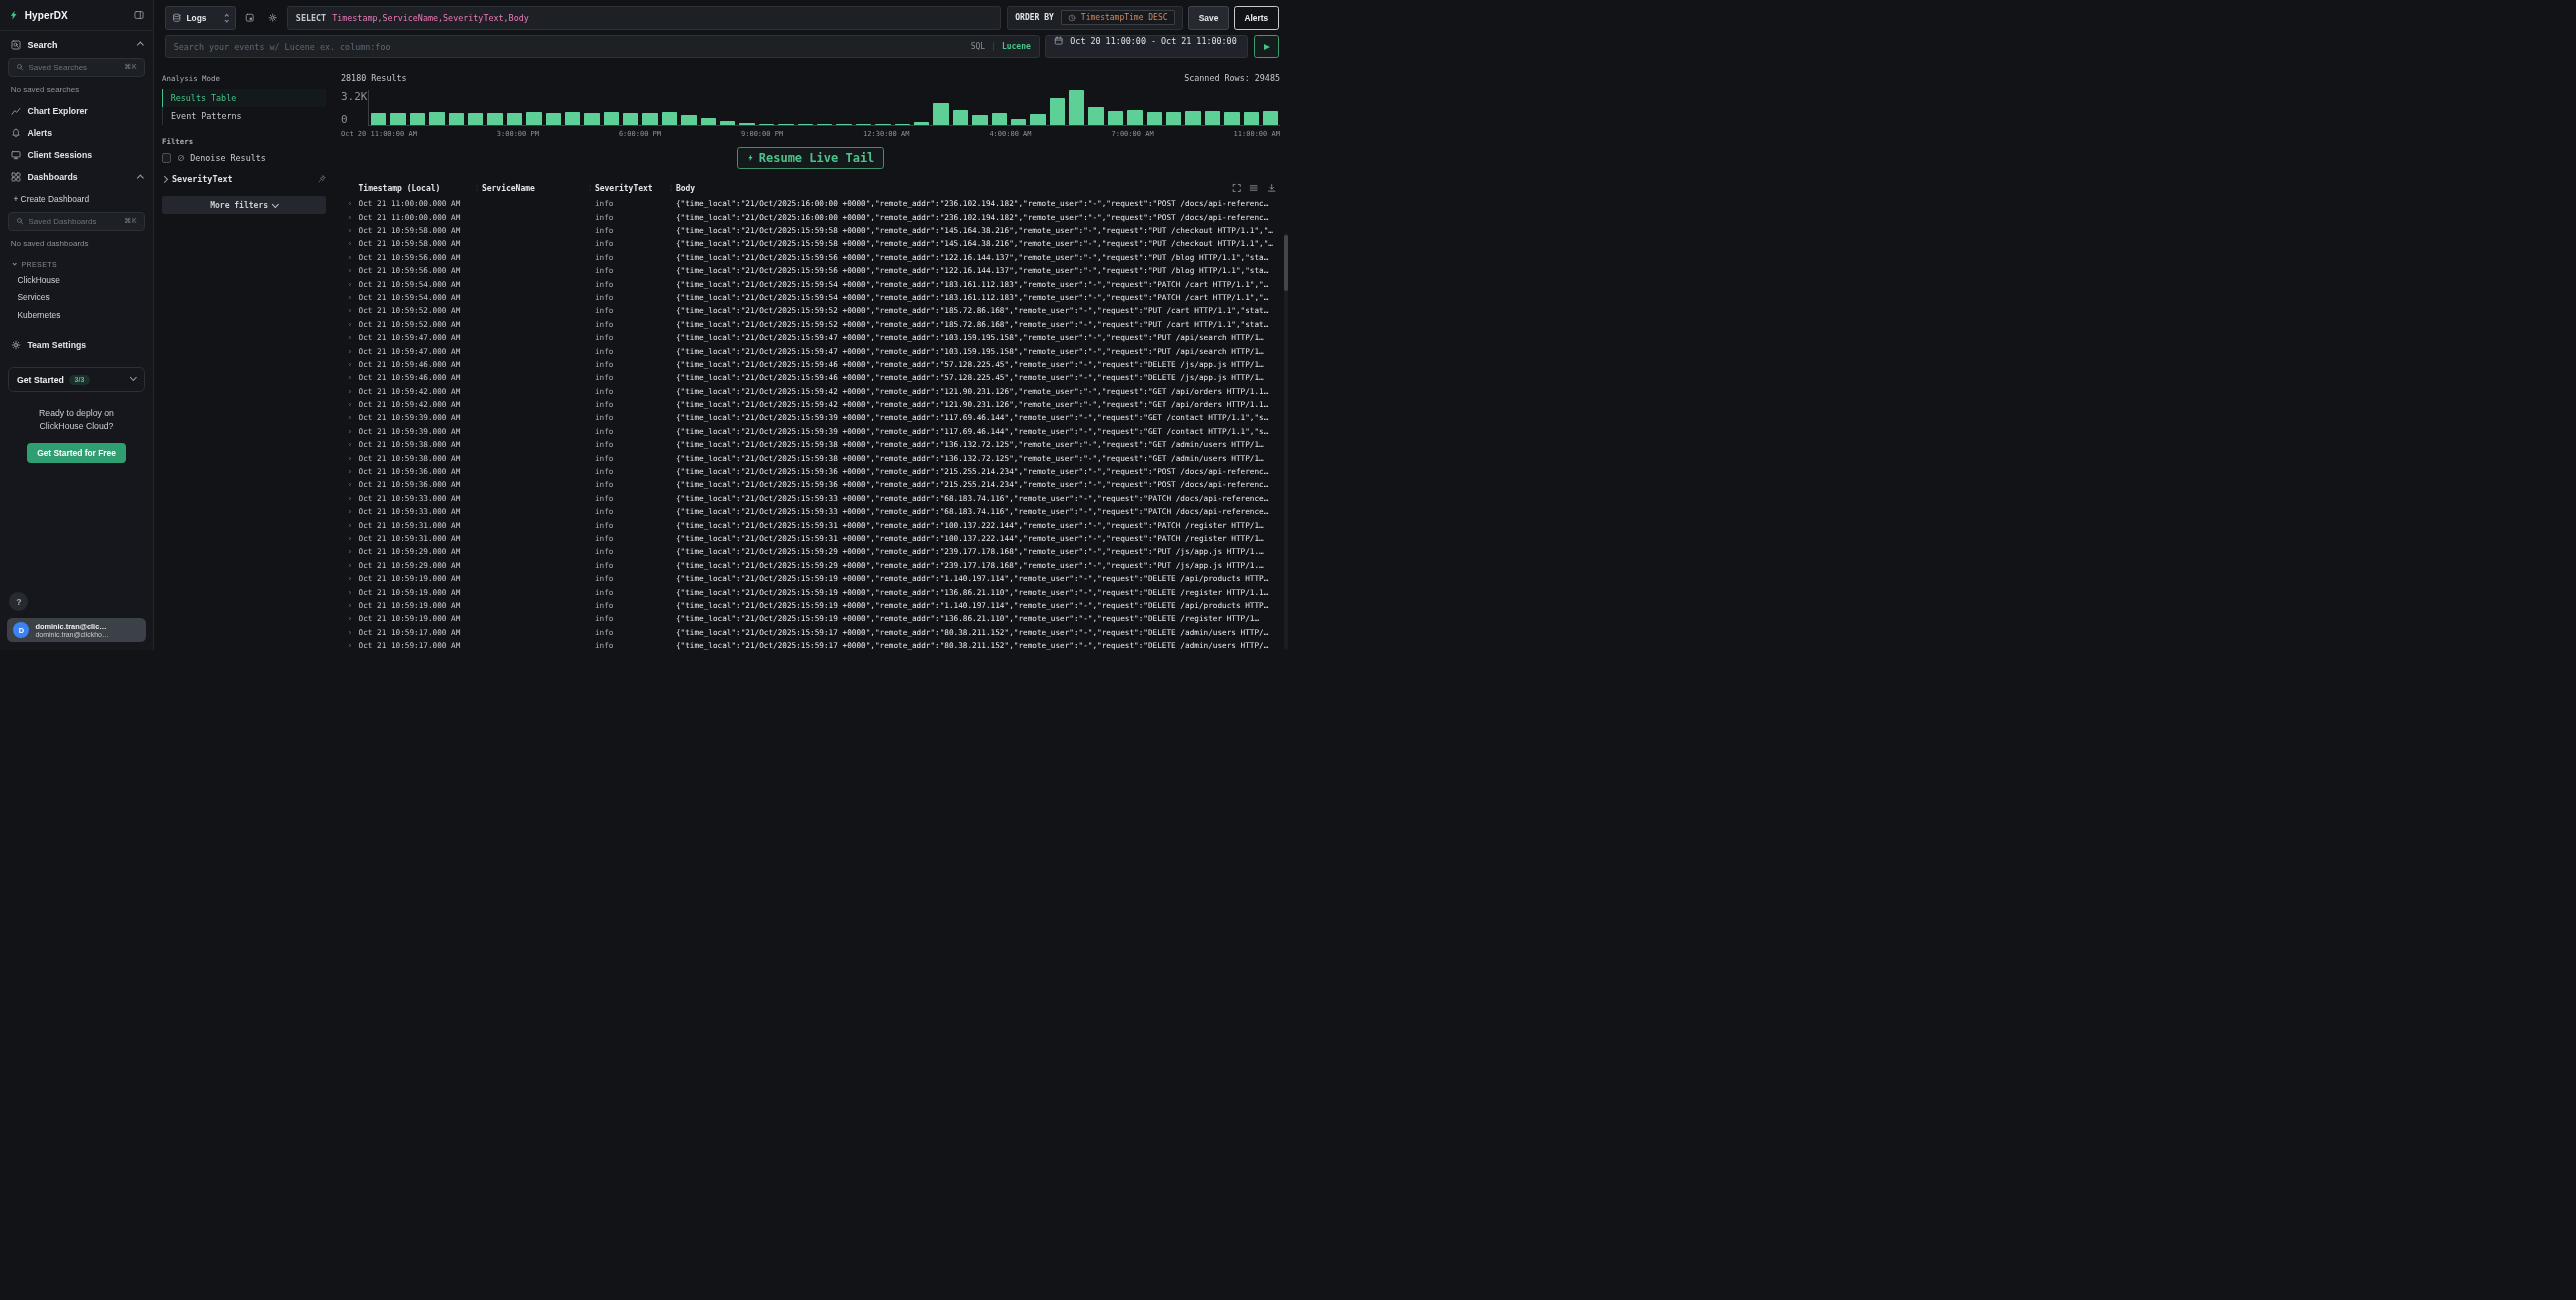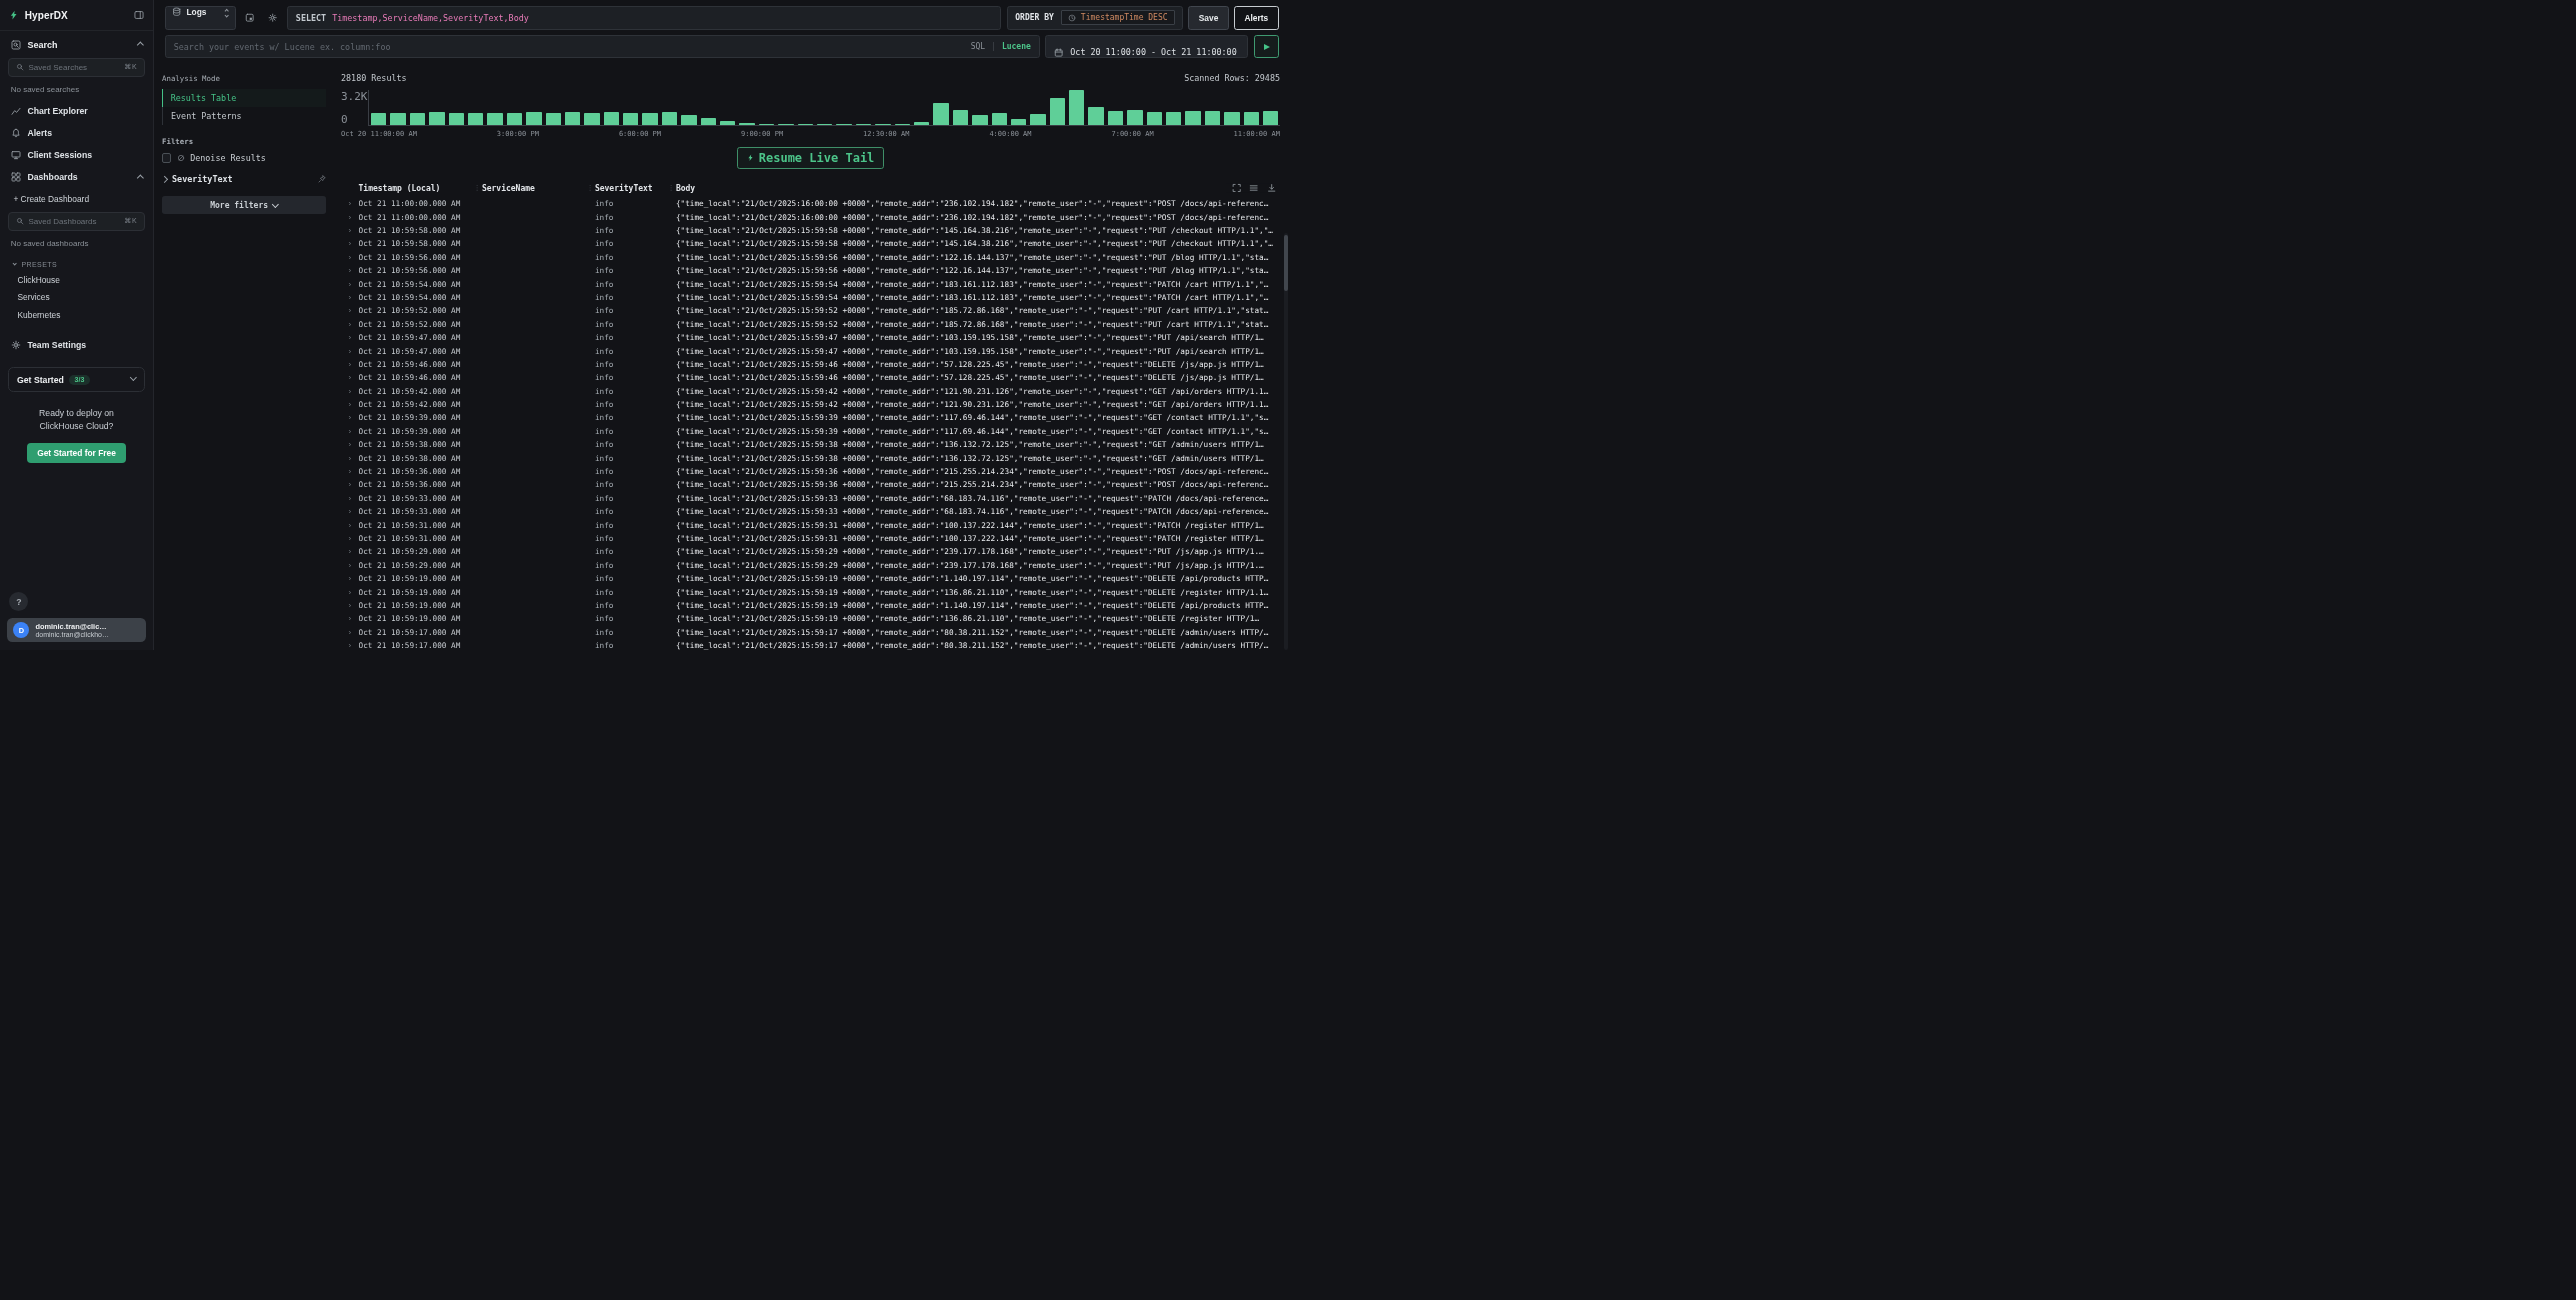--- a/index.html
+++ b/index.html
@@ -42,39 +42,39 @@
   .avatar{width:16px;height:16px;border-radius:50%;background:#3b82f6;color:#fff;font-size:7.4px;font-weight:700;display:flex;align-items:center;justify-content:center;flex-shrink:0}
   .user-lines{min-width:0}
   .user-l1{font-size:7.4px;color:#eceef0;font-weight:700;white-space:nowrap;overflow:hidden;text-overflow:ellipsis;max-width:101px}
   .user-l2{font-size:7px;color:#c6cbd0;white-space:nowrap;overflow:hidden;text-overflow:ellipsis;max-width:101px}
 
   
   .main-col{flex:1;display:flex;flex-direction:column;min-width:0}
   .topbar{padding:6px 9.4px 5.4px 10.7px;display:flex;flex-direction:column;gap:5.4px}
   .tb-row{display:flex;gap:5.4px;height:23.5px}
   .mono{font-family:"DejaVu Sans Mono",monospace}
-  .src-select{display:flex;align-items:flex-start;gap:5.4px;background:#202329;border:0.7px solid #33373e;border-radius:2.7px;padding:0 6px;min-width:71px;font-size:8.4px;font-weight:600;color:#e6e9ec;cursor:pointer}
+  .src-select{display:flex;align-items:center;gap:5.4px;background:#202329;border:0.7px solid #33373e;border-radius:2.7px;padding:0 6px;min-width:71px;font-size:8.4px;font-weight:600;color:#e6e9ec;cursor:pointer}
   .updown{display:flex;flex-direction:column;gap:2px;margin-left:auto;color:#8b9198}
   .icon-btn{width:17.5px;display:flex;align-items:center;justify-content:center;background:transparent;border:none;cursor:pointer}
   .sql-editor{flex:1;display:flex;align-items:center;background:#1d2025;border:0.7px solid #2e3238;border-radius:2.7px;padding:0 8px;font-size:8.4px;min-width:0;overflow:hidden;white-space:nowrap;cursor:text}
   .sql-kw{color:#c3c9cf;font-weight:700;margin-right:6px}
   .sql-cols{color:#e87bb8}
   .orderby{display:flex;align-items:center;gap:7.4px;background:#1d2025;border:0.7px solid #2e3238;border-radius:2.7px;padding:0 7.4px}
   .ob-label{font-weight:700;font-size:8px;color:#e3e6ea;white-space:nowrap}
   .ob-field{display:flex;align-items:center;gap:4.7px;border:0.7px solid #3a3f46;background:#17191d;border-radius:1px;padding:2px 6px;font-size:8px;color:#d08a62;white-space:nowrap;cursor:pointer}
   .btn-save{background:#26292f;border:0.7px solid #41464e;color:#e7eaec;border-radius:2.7px;padding:0 9.4px;font-size:8.4px;font-weight:600;cursor:pointer;font-family:"Liberation Sans",sans-serif}
   .btn-alerts{background:transparent;border:0.7px solid #c7ccd1;color:#eef0f2;border-radius:2.7px;padding:0 9.4px;font-size:8.4px;font-weight:600;cursor:pointer;font-family:"Liberation Sans",sans-serif}
   .search-box{flex:1;display:flex;align-items:center;background:#1d2025;border:0.7px solid #2e3238;border-radius:2.7px;padding:0 8px;gap:6.7px;min-width:0}
   .search-box input{flex:1;background:transparent;border:none;outline:none;color:#dfe3e7;font-size:8.4px;font-family:"DejaVu Sans Mono",monospace}
   .search-box input::placeholder{color:#626870}
   .lang{display:flex;align-items:center;gap:6px;font-size:8px}
   .lang-sql{color:#8b9198;cursor:pointer}
   .lang-div{color:#44484f}
   .lang-lucene{color:#4cc489;font-weight:700;cursor:pointer}
-  .date-box{display:flex;align-items:flex-end;gap:6.7px;background:#202329;border:0.7px solid #2e3238;border-radius:2.7px;padding:0 8px;font-size:8.4px;color:#dfe3e7;width:203px;cursor:pointer}
+  .date-box{display:flex;align-items:flex-start;gap:6.7px;background:#202329;border:0.7px solid #2e3238;border-radius:2.7px;padding:0 8px;font-size:8.4px;color:#dfe3e7;width:203px;cursor:pointer}
   .run-btn{width:25px;border:0.7px solid #3f9a71;border-radius:2.7px;background:rgba(69,194,135,.05);display:flex;align-items:center;justify-content:center;cursor:pointer}
   .play{width:0;height:0;border-left:6px solid #45c287;border-top:3.7px solid transparent;border-bottom:3.7px solid transparent;margin-left:1.3px}
 
   
   .content{display:flex;flex:1;min-height:0}
   .fpanel{width:183px;flex-shrink:0;padding:10.7px 10.7px 0 8px}
   .fp-label{font-size:7.4px;color:#a7adb4;margin-bottom:6px}
   .modes{border-left:1.3px solid #2e3238;margin-bottom:2.7px}
   .mode{padding:4px 8px;font-size:8.4px;color:#c3c8cd;cursor:pointer}
   .mode.active{color:#45c287;border-left:1.3px solid #45c287;margin-left:-1.3px;background:rgba(69,194,135,.04)}

